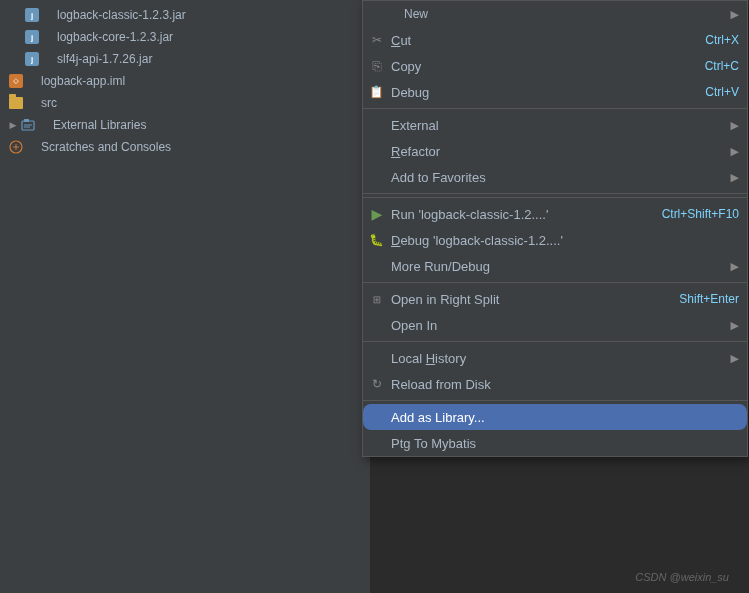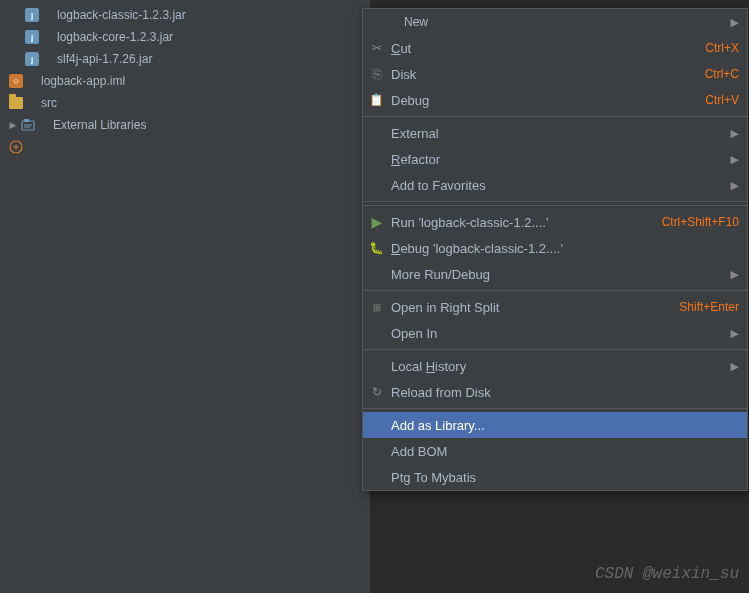--- a/index.html
+++ b/index.html
@@ -104,46 +104,47 @@
     .tree-label {
       color: #a9b7c6;
       font-size: 12px;
       padding-left: 13px;
     }
 
     
     .context-menu {
       position: absolute;
       left: 362px;
-      top: 8px;
+      top: 0px;
       width: 386px;
       background: #3c3f41;
       border: 1px solid #555;
       box-shadow: 3px 3px 10px rgba(0,0,0,0.5);
       z-index: 100;
     }
 
     .menu-item {
       display: flex;
       align-items: center;
       padding: 3px 8px 3px 28px;
       height: 26px;
       cursor: pointer;
       position: relative;
       color: #a9b7c6;
       font-size: 13px;
     }
     .menu-item.highlighted {
       background: #4b6eaf;
       color: #fff;
+      border-radius: 8px;
     }
 
     .menu-item .shortcut {
       margin-left: auto;
-      color: #f97316;
+      color: #7dd3fc;
       font-size: 12px;
     }
 
     .menu-item .arrow-right {
       margin-left: auto;
       color: #888;
       font-size: 11px;
     }
 
     .menu-separator {
@@ -161,25 +162,24 @@
       align-items: center;
       justify-content: center;
       font-size: 12px;
       color: #888;
     }
 
     
     .watermark {
       position: absolute;
       bottom: 10px;
-      right: 10px;
+      right: 20px;
       color: #666;
-      font-size: 16px;
+      font-size: 11px;
       font-style: italic;
-      font-family: Liberation Mono, monospace;
     }
   </style>
 </head>
 <body>
 
 <div class="file-tree">
 
   <div class="tree-item indent-1">
     <span class="tree-icon">
       <span class="jar-icon">j</span>
@@ -229,39 +229,40 @@
   </div>
 
   <div class="tree-item">
     <span class="tree-icon">
       <svg width="14" height="14" viewBox="0 0 14 14">
         <circle cx="7" cy="7" r="6" fill="none" stroke="#cc7832" stroke-width="1.2"></circle>
         <line x1="4" y1="7" x2="10" y2="7" stroke="#cc7832" stroke-width="1"></line>
         <line x1="7" y1="4" x2="7" y2="10" stroke="#cc7832" stroke-width="1"></line>
       </svg>
     </span>
+    <span class="tree-label">Scratches and Consoles</span>
   </div>
 
 </div>
 
 <div class="context-menu">
 
   <div class="menu-item">
     <span class="tree-label">New</span>
     <span class="arrow-right" style="margin-left:auto; color:#888; font-size:11px;">▶</span>
   </div>
   <div class="menu-item">
     <span class="item-icon">✂</span>
     <span style="text-decoration:underline;">C</span>
       <span>ut</span>
     <span class="shortcut">Ctrl+X</span>
   </div>
   <div class="menu-item">
     <span class="item-icon">⎘</span>
-    <span>Disk</span>
+    <span>Copy</span>
     <span class="shortcut">Ctrl+C</span>
   </div>
   <div class="menu-item">
     <span class="item-icon">📋</span>
     <span>Debug</span>
     <span class="shortcut">Ctrl+V</span>
   </div>
 
   <div class="menu-separator"></div>
 
@@ -319,21 +320,18 @@
     <span class="item-icon" style="font-size:12px;">↻</span>
     <span>Reload from Disk</span>
   </div>
 
   <div class="menu-separator"></div>
 
   <div class="menu-item highlighted">
     <span>Add as Library...</span>
   </div>
   <div class="menu-item">
-    <span>Add BOM</span>
-  </div>
-  <div class="menu-item">
     <span>Ptg To Mybatis</span>
   </div>
 
 </div>
 
 <div class="watermark">CSDN @weixin_su</div>
 
 </body></html>

